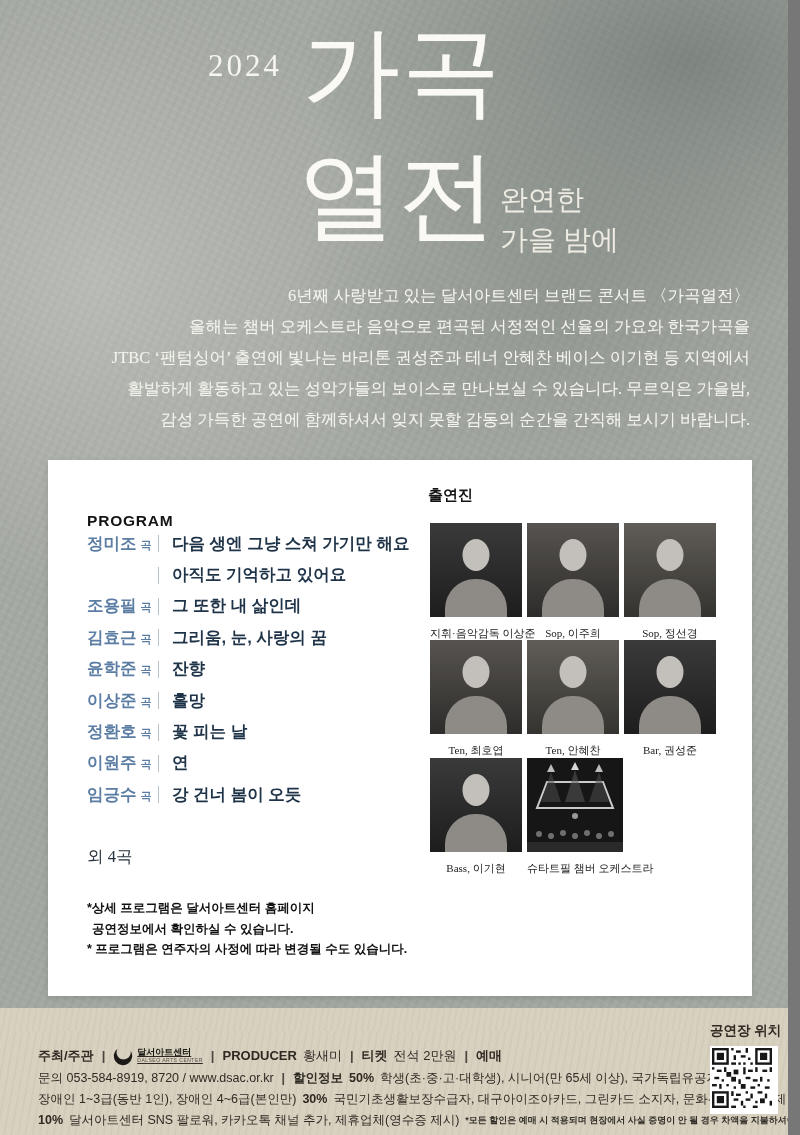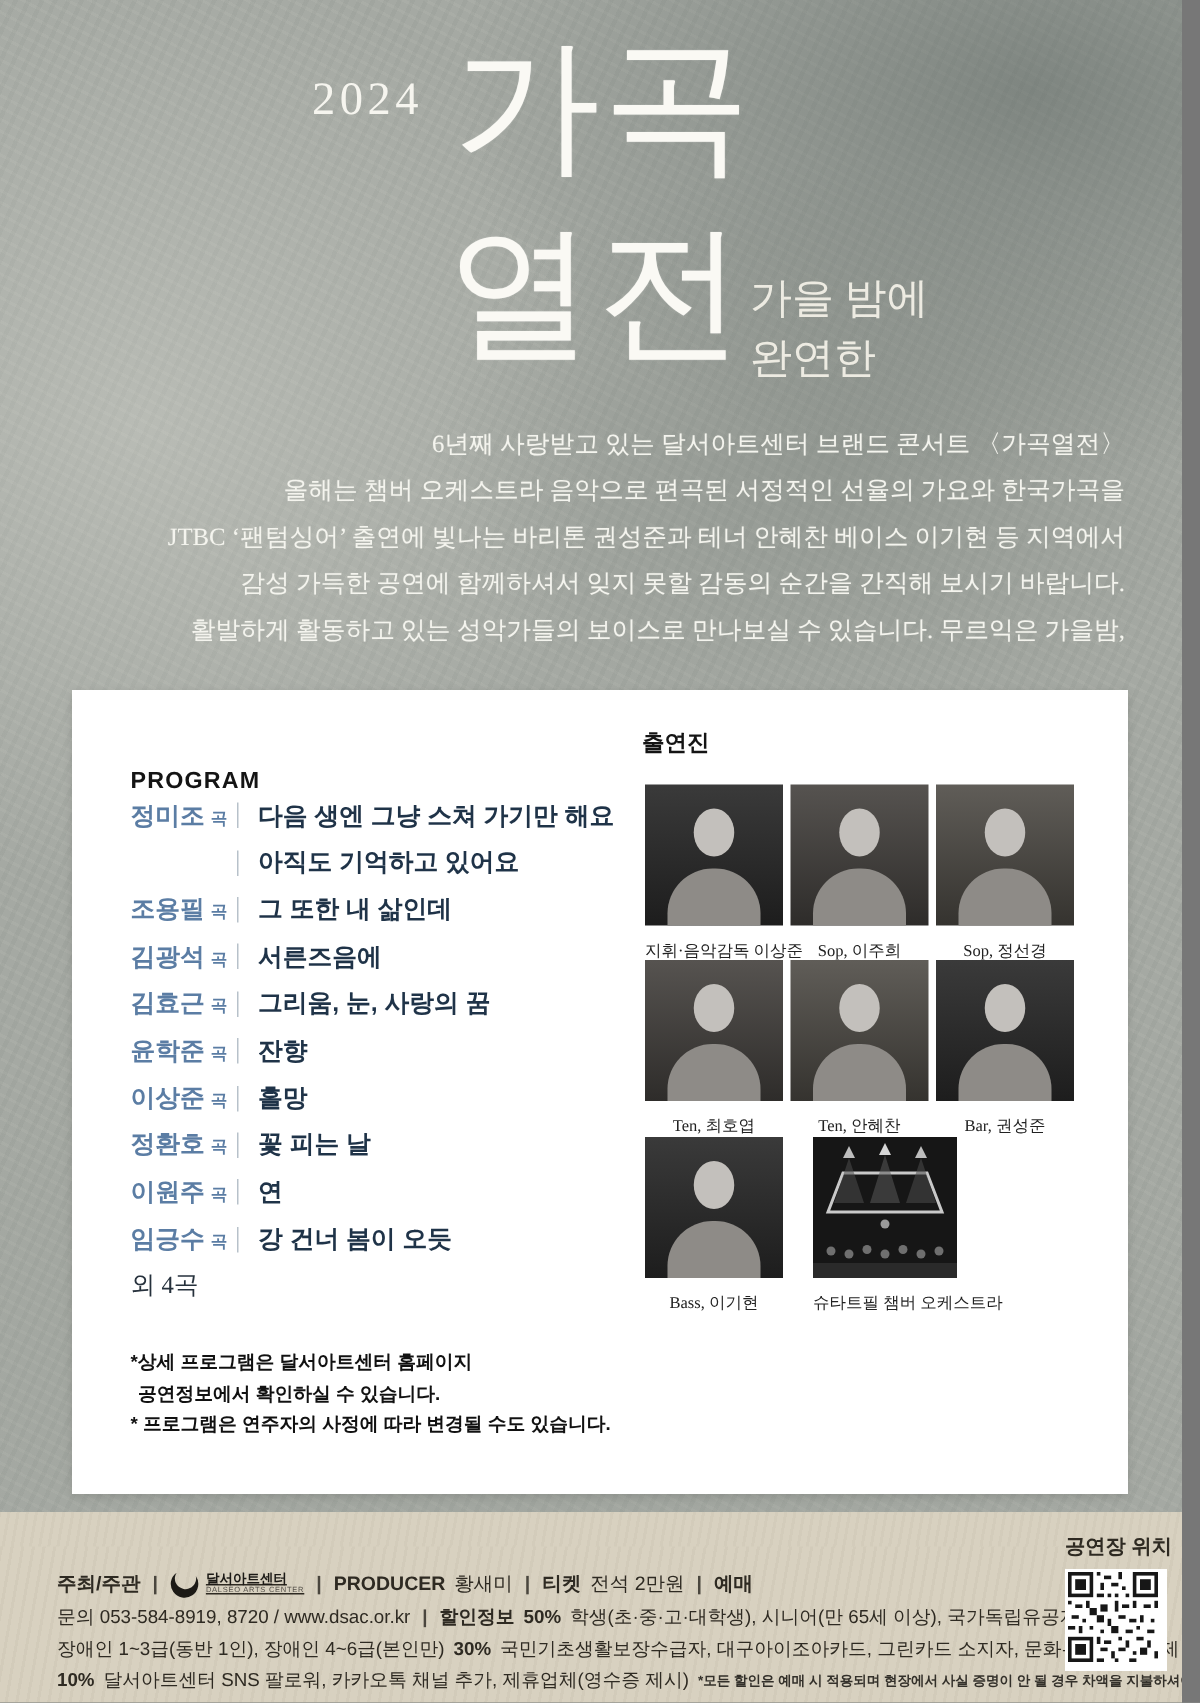--- a/index.html
+++ b/index.html
@@ -40,21 +40,21 @@
   .p-bar{width:1px;height:17px;background:#b7c1ca;margin:0 0 0 0;}
   .p-song{margin-left:13px;font-size:16.5px;font-weight:bold;color:#1f3348;white-space:nowrap;}
   .p-extra{position:absolute;left:87px;top:846px;font-family:"Liberation Serif","DejaVu Serif",serif;font-size:16.5px;color:#26313c;}
   .notes{position:absolute;left:87px;top:898px;font-size:12.5px;font-weight:bold;color:#111;line-height:20.5px;}
   .notes .indent{padding-left:5px;}
   
   .cast-head{position:absolute;left:428px;top:486px;font-size:15px;font-weight:bold;color:#141414;}
   .cast-row{position:absolute;left:430px;display:flex;gap:5px;}
   .cast-row.r1{top:523px;} .cast-row.r2{top:640px;} .cast-row.r3{top:758px;}
   .cast-cell{width:92px;}
-  .cast-cell.wide{width:96px;margin-left:15px;}
+  .cast-cell.wide{width:96px;}
   .photo{position:relative;width:92px;height:94px;overflow:hidden;background:linear-gradient(180deg,#4a4a4a,#262626);}
   .photo::before{content:"";position:absolute;top:16px;left:50%;transform:translateX(-50%);width:27px;height:32px;border-radius:50%;background:#c3c0bc;}
   .photo::after{content:"";position:absolute;bottom:-4px;left:50%;transform:translateX(-50%);width:62px;height:42px;border-radius:30px 30px 0 0;background:#8e8b87;}
   .ph-a{background:linear-gradient(180deg,#3a3a3a,#1d1d1d);}
   .ph-b{background:linear-gradient(180deg,#565350,#2e2c2a);}
   .ph-c{background:linear-gradient(180deg,#605d58,#35332f);}
   .orch{width:96px;height:94px;background:#161616;}
   .cast-cap{margin-top:9px;text-align:center;font-family:"Liberation Serif","DejaVu Serif",serif;font-size:11px;color:#222;white-space:nowrap;}
   
   .footer{position:absolute;left:0;top:1031px;width:800px;height:127px;
@@ -79,30 +79,30 @@
 </head>
 <body>
 
 <div id="poster">
   <div class="top-bg"></div>
 
   <div class="year serif">2024</div>
   <div class="title1 serif">가곡</div>
   <div class="title2 serif">열전</div>
   <div class="subtitle serif">
+    <div>완연한</div>
     <div>가을 밤에</div>
-    <div>완연한</div>
   </div>
 
   <div class="intro serif">
     <div>6년째 사랑받고 있는 달서아트센터 브랜드 콘서트 〈가곡열전〉</div>
     <div>올해는 챔버 오케스트라 음악으로 편곡된 서정적인 선율의 가요와 한국가곡을</div>
     <div>JTBC ‘팬텀싱어’ 출연에 빛나는 바리톤 권성준과 테너 안혜찬 베이스 이기현 등 지역에서</div>
+    <div>활발하게 활동하고 있는 성악가들의 보이스로 만나보실 수 있습니다. 무르익은 가을밤,</div>
     <div>감성 가득한 공연에 함께하셔서 잊지 못할 감동의 순간을 간직해 보시기 바랍니다.</div>
-    <div>활발하게 활동하고 있는 성악가들의 보이스로 만나보실 수 있습니다. 무르익은 가을밤,</div>
   </div>
 
   <div class="card"></div>
 
   <div class="prog-head">PROGRAM</div>
 
   <div class="prog-list">
     <div class="p-row">
       <span class="p-comp"><span>정미조</span><span class="p-suffix">곡</span></span>
       <span class="p-bar"></span>
@@ -110,25 +110,20 @@
     </div>
     <div class="p-row">
       <span class="p-comp"><span></span><span class="p-suffix"></span></span>
       <span class="p-bar"></span>
       <span class="p-song">아직도 기억하고 있어요</span>
     </div>
     <div class="p-row">
       <span class="p-comp"><span>조용필</span><span class="p-suffix">곡</span></span>
       <span class="p-bar"></span>
       <span class="p-song">그 또한 내 삶인데</span>
-    </div>
-    <div class="p-row">
-      <span class="p-comp"><span>김광석</span><span class="p-suffix">곡</span></span>
-      <span class="p-bar"></span>
-      <span class="p-song">서른즈음에</span>
     </div>
     <div class="p-row">
       <span class="p-comp"><span>김효근</span><span class="p-suffix">곡</span></span>
       <span class="p-bar"></span>
       <span class="p-song">그리움, 눈, 사랑의 꿈</span>
     </div>
     <div class="p-row">
       <span class="p-comp"><span>윤학준</span><span class="p-suffix">곡</span></span>
       <span class="p-bar"></span>
       <span class="p-song">잔향</span>

